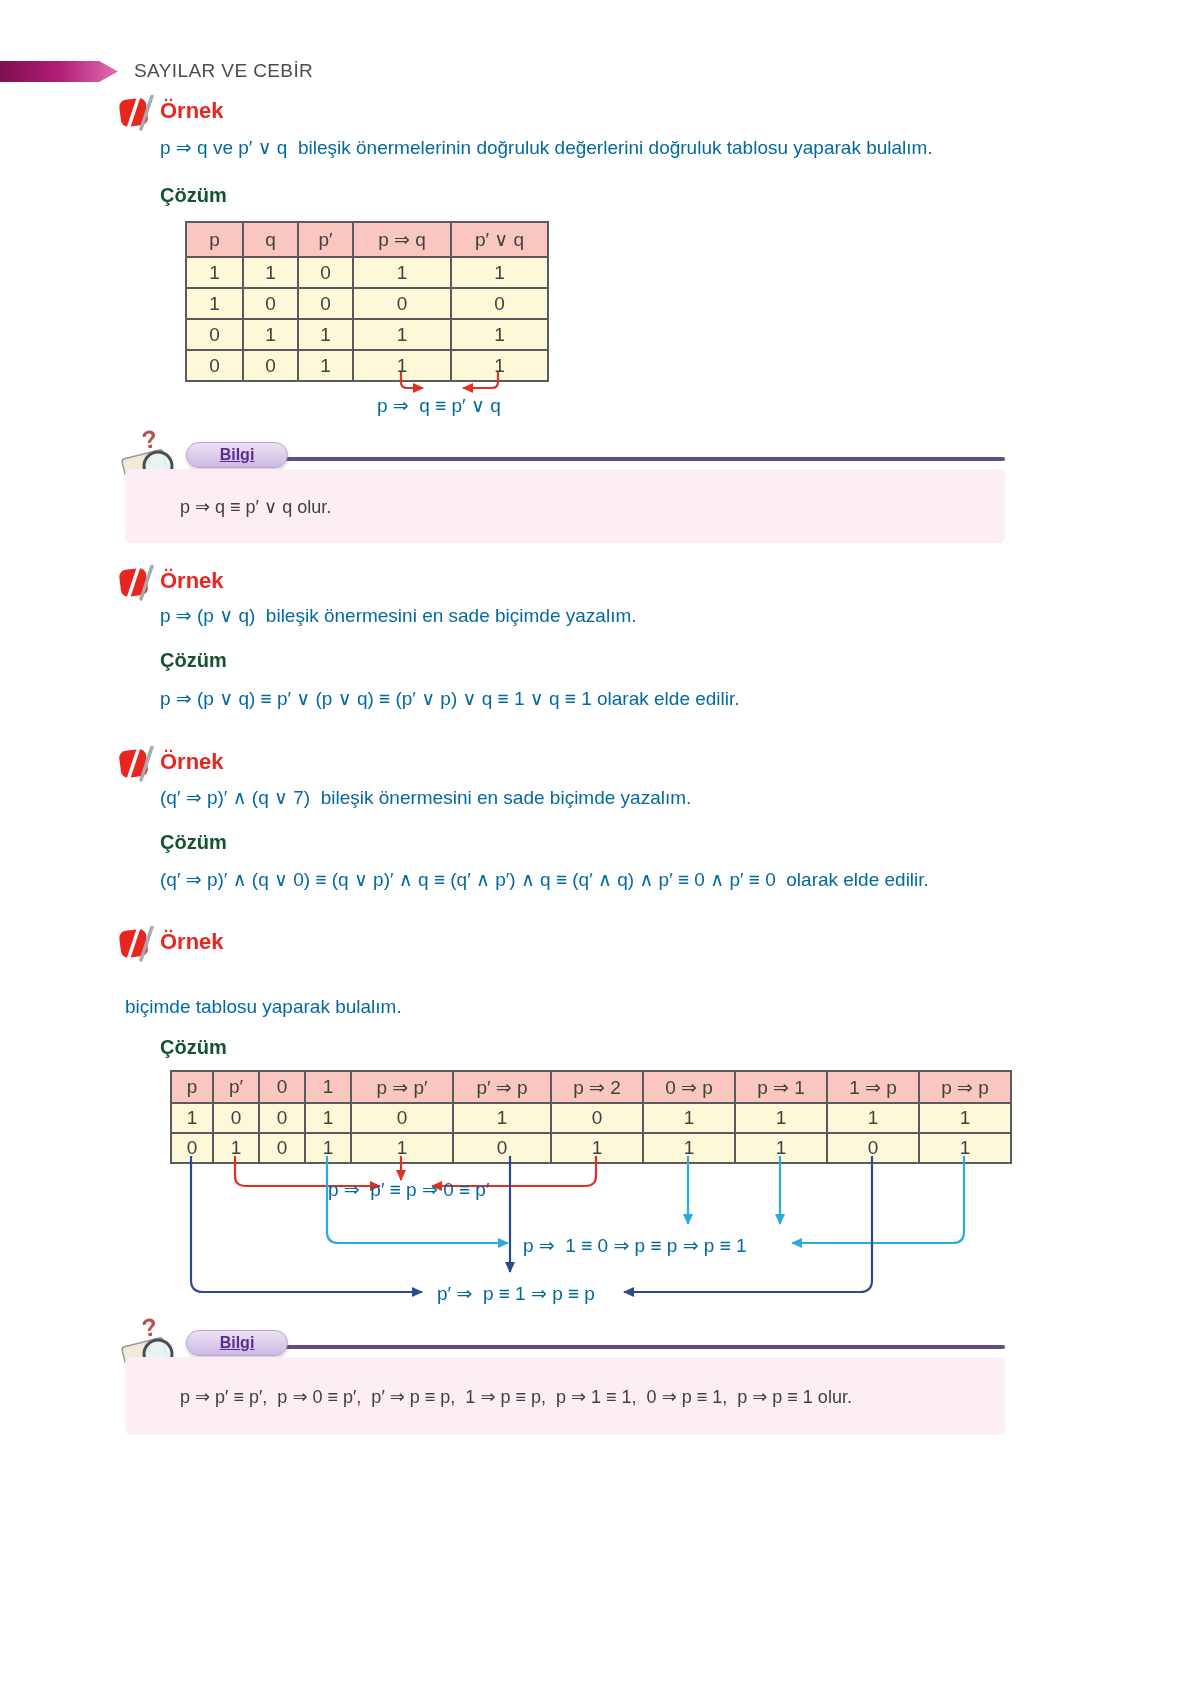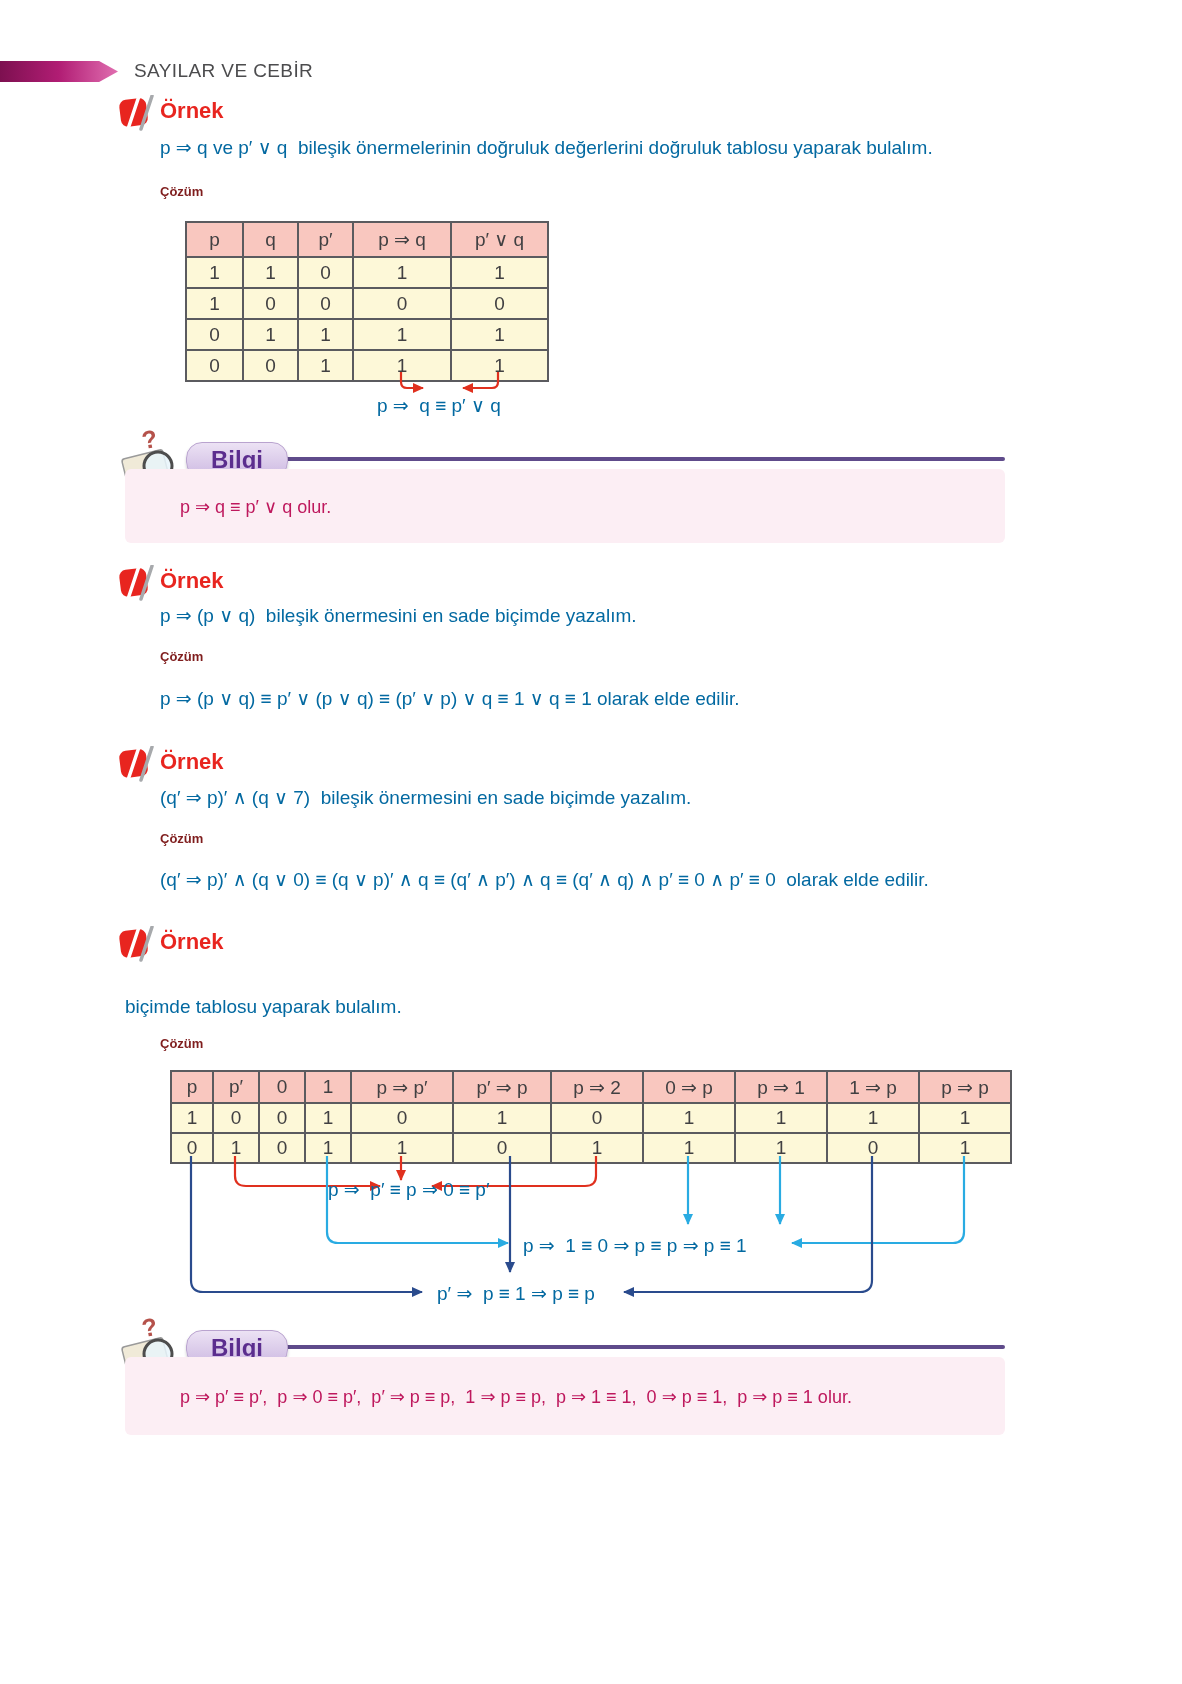--- a/index.html
+++ b/index.html
@@ -7,35 +7,35 @@
   body{width:1182px;height:1684px;background:#ffffff;
        font-family:"Liberation Sans","DejaVu Sans",sans-serif;color:#414042;}
   .page{position:relative;width:1182px;height:1684px;background:#ffffff;overflow:hidden;}
   .abs{position:absolute;}
   .pre{white-space:pre;}
   .banner{left:0;top:61px;width:118px;height:21px;
           background:linear-gradient(90deg,#7d1050,#b11d74,#e06eb0);
           clip-path:polygon(0 0,84% 0,100% 50%,84% 100%,0 100%);}
   .header-text{left:134px;top:60px;font-size:19px;color:#4c4c4e;letter-spacing:.4px;}
   .ornek-label{color:#e8251f;font-weight:bold;font-size:22px;}
-  .cozum-label{color:#7f1d1d;font-weight:bold;font-size:13px;}
+  .cozum-label{color:#14532d;font-weight:bold;font-size:20px;}
   .body-text{font-size:19px;color:#0369a1;line-height:1.45;}
-  .info-text{font-size:18px;color:#be185d;}
+  .info-text{font-size:18px;color:#404040;}
   table.truth{border-collapse:collapse;table-layout:fixed;}
   table.truth th,table.truth td{border:2px solid #5b5b5f;text-align:center;vertical-align:middle;
                                 font-weight:normal;padding:0;}
   table.truth th{background:#f9c7bf;font-size:19px;color:#414042;}
   table.truth td{background:#fdf8d8;font-size:19px;color:#414042;}
   .t1 th{height:33px;} .t1 td{height:29px;}
   .t2 th{height:30px;} .t2 td{height:28px;}
   .bilgi-label{width:100px;text-align:center;padding:3px 0;
                background:linear-gradient(#ece2f4,#cdb9e2);
                border:1px solid #b9a3cf;border-radius:16px;
-               color:#5b2d8e;font-weight:bold;font-size:24px;
-               box-shadow:0 2px 3px rgba(0,0,0,.18);}
+               color:#5b2d8e;font-weight:bold;font-size:16px;
+               box-shadow:0 2px 3px rgba(0,0,0,.18);text-decoration:underline;}
   .bilgi-line{height:4px;background:#5f4b8b;border-radius:2px;}
   .bilgi-body{background:#fceef4;border-radius:6px;}
   .page-number{font-size:20px;color:#414042;text-align:center;}
 </style>
 </head>
 <body>
 
 <div class="page">
 
   <div class="banner abs"></div>

